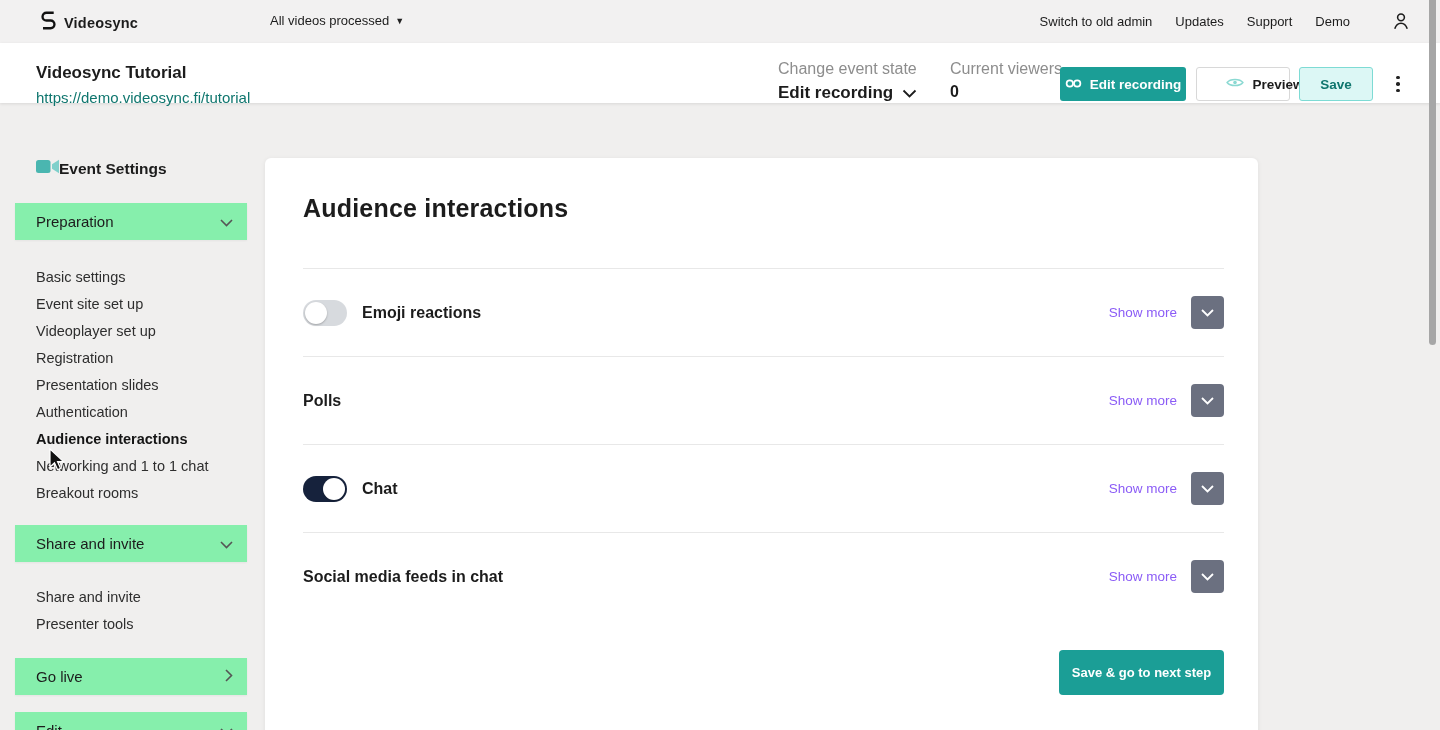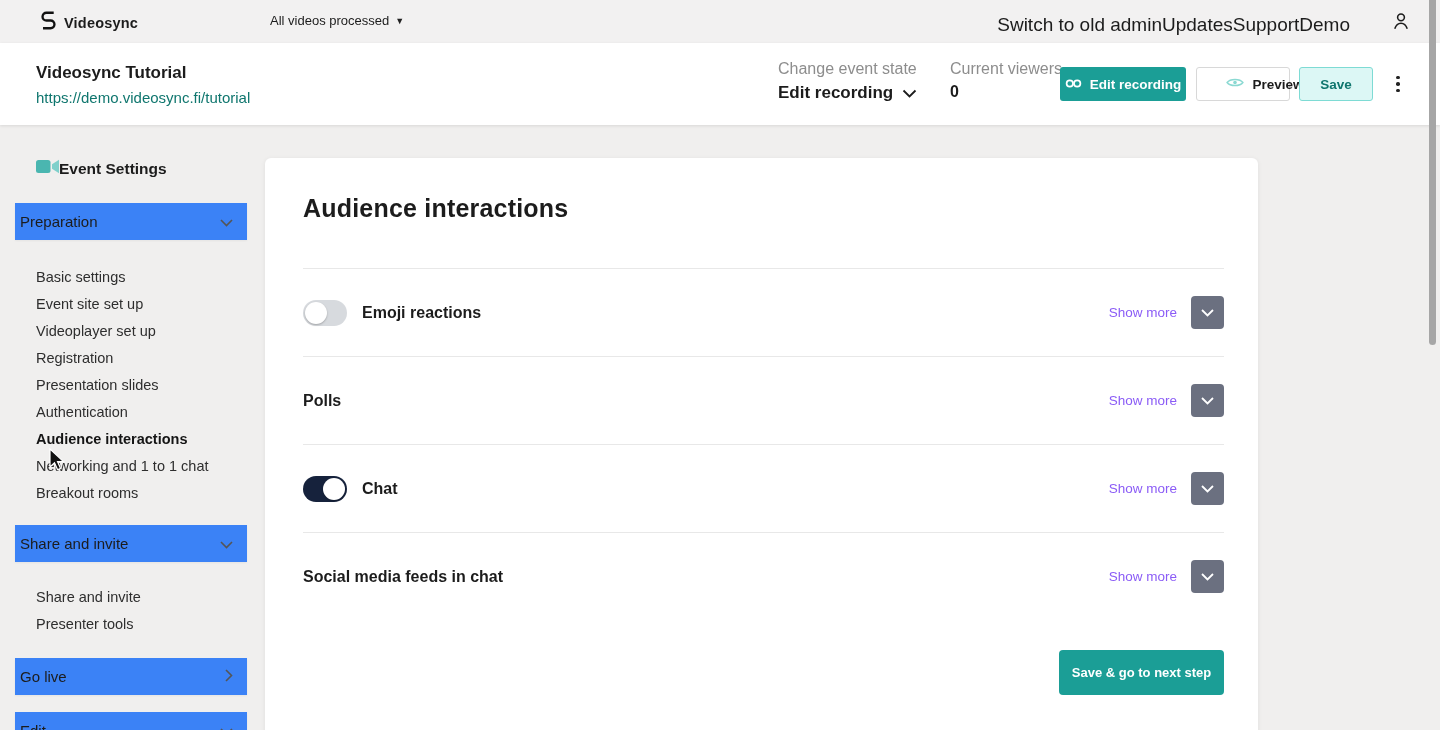--- a/index.html
+++ b/index.html
@@ -6,44 +6,44 @@
   html,body { width:1440px; height:730px; overflow:hidden; }
   body { font-family:"Liberation Sans", sans-serif; background:#f0efee; color:#1c1c1c; }
   #app { position:relative; width:1440px; height:730px; overflow:hidden; }
 
   
   .topbar { position:absolute; left:0; top:0; width:1440px; height:43px; background:#f2f1f1; }
   .brand { position:absolute; left:40px; top:10px; display:flex; align-items:center; gap:7px; }
   .brand-name { font-size:14.5px; font-weight:bold; letter-spacing:.2px; }
   .tb-status { position:absolute; left:270px; top:13px; font-size:13px; display:flex; align-items:center; gap:6px; cursor:pointer; }
   .tb-caret { font-size:9px; color:#222; }
-  .tb-links { position:absolute; right:90px; top:14px; display:flex; font-size:19px; }
+  .tb-links { position:absolute; right:90px; top:14px; display:flex; gap:23px; font-size:13px; }
   .tb-link { cursor:pointer; white-space:nowrap; }
   .tb-user { position:absolute; left:1390px; top:10px; cursor:pointer; }
 
   
-  .header { position:absolute; left:0; top:43px; width:1440px; height:82px; background:#ffffff; box-shadow:0 1px 3px rgba(0,0,0,.10); z-index:2; }
+  .header { position:absolute; left:0; top:43px; width:1440px; height:60px; background:#ffffff; box-shadow:0 1px 3px rgba(0,0,0,.10); z-index:2; }
   .h-titleblock { position:absolute; left:36px; top:20px; }
   .h-title { font-size:17px; font-weight:bold; margin-bottom:6px; }
   .h-url { font-size:15px; color:#0f766e; }
   .h-state { position:absolute; left:778px; top:17px; }
   .h-minilabel { font-size:16px; color:#8d8d8d; margin-bottom:5px; }
   .h-state-value { font-size:17px; font-weight:bold; display:flex; align-items:center; gap:9px; cursor:pointer; }
   .h-viewers { position:absolute; left:950px; top:17px; }
   .h-viewers-count { font-size:16px; font-weight:bold; }
   .btn { display:flex; align-items:center; justify-content:center; gap:8px; border-radius:3px; font-size:13.5px; cursor:pointer; font-weight:bold; }
   .btn-editrec { position:absolute; left:1060px; top:24px; width:126px; height:34px; background:#1b9e96; color:#ffffff; }
   .btn-preview { position:absolute; left:1196px; top:24px; width:94px; height:34px; background:#ffffff; border:1px solid #d8d8d8; color:#1c1c1c;padding-left:44px; }
   .btn-save { position:absolute; left:1299px; top:24px; width:74px; height:34px; background:#dcf7f5; border:1px solid #7edbd4; color:#0f766e; }
   .kebab { position:absolute; left:1391px; top:24px; width:14px; height:34px; display:flex; flex-direction:column; align-items:center; justify-content:center; gap:3px; cursor:pointer; }
   .kebab i { width:3.5px; height:3.5px; border-radius:50%; background:#222; }
 
   
   .sb-title { position:absolute; left:36px; top:159px; display:flex; align-items:center; font-size:15.5px; font-weight:bold; }
-  .sb-card { position:absolute; left:15px; width:232px; height:37px; background:#3b82f6; box-shadow:0 1px 2px rgba(0,0,0,.05); display:flex; align-items:center; padding:0 14px 0 5px; font-size:15px; cursor:pointer; }
+  .sb-card { position:absolute; left:15px; width:232px; height:37px; background:#86efac; box-shadow:0 1px 2px rgba(0,0,0,.05); display:flex; align-items:center; padding:0 14px 0 21px; font-size:15px; cursor:pointer; }
   .sb-card .chev { margin-left:auto; }
   .sb-items { position:absolute; left:36px; font-size:14.5px; color:#2e2e2e; }
   .sb-item { height:27px; line-height:27px; cursor:pointer; white-space:nowrap; }
   .sb-item.active { font-weight:bold; color:#151515; }
 
   
   .main-card { position:absolute; left:265px; top:158px; width:993px; height:600px; background:#ffffff; border-radius:6px; box-shadow:0 1px 5px rgba(0,0,0,.07); }
   .main-title { position:absolute; left:38px; top:36px; font-size:25px; font-weight:bold; letter-spacing:.2px; }
   .rows { position:absolute; left:38px; top:110px; width:921px; }
   .feature-row { height:88px; border-top:1px solid #e8e8e8; display:flex; align-items:center; }

